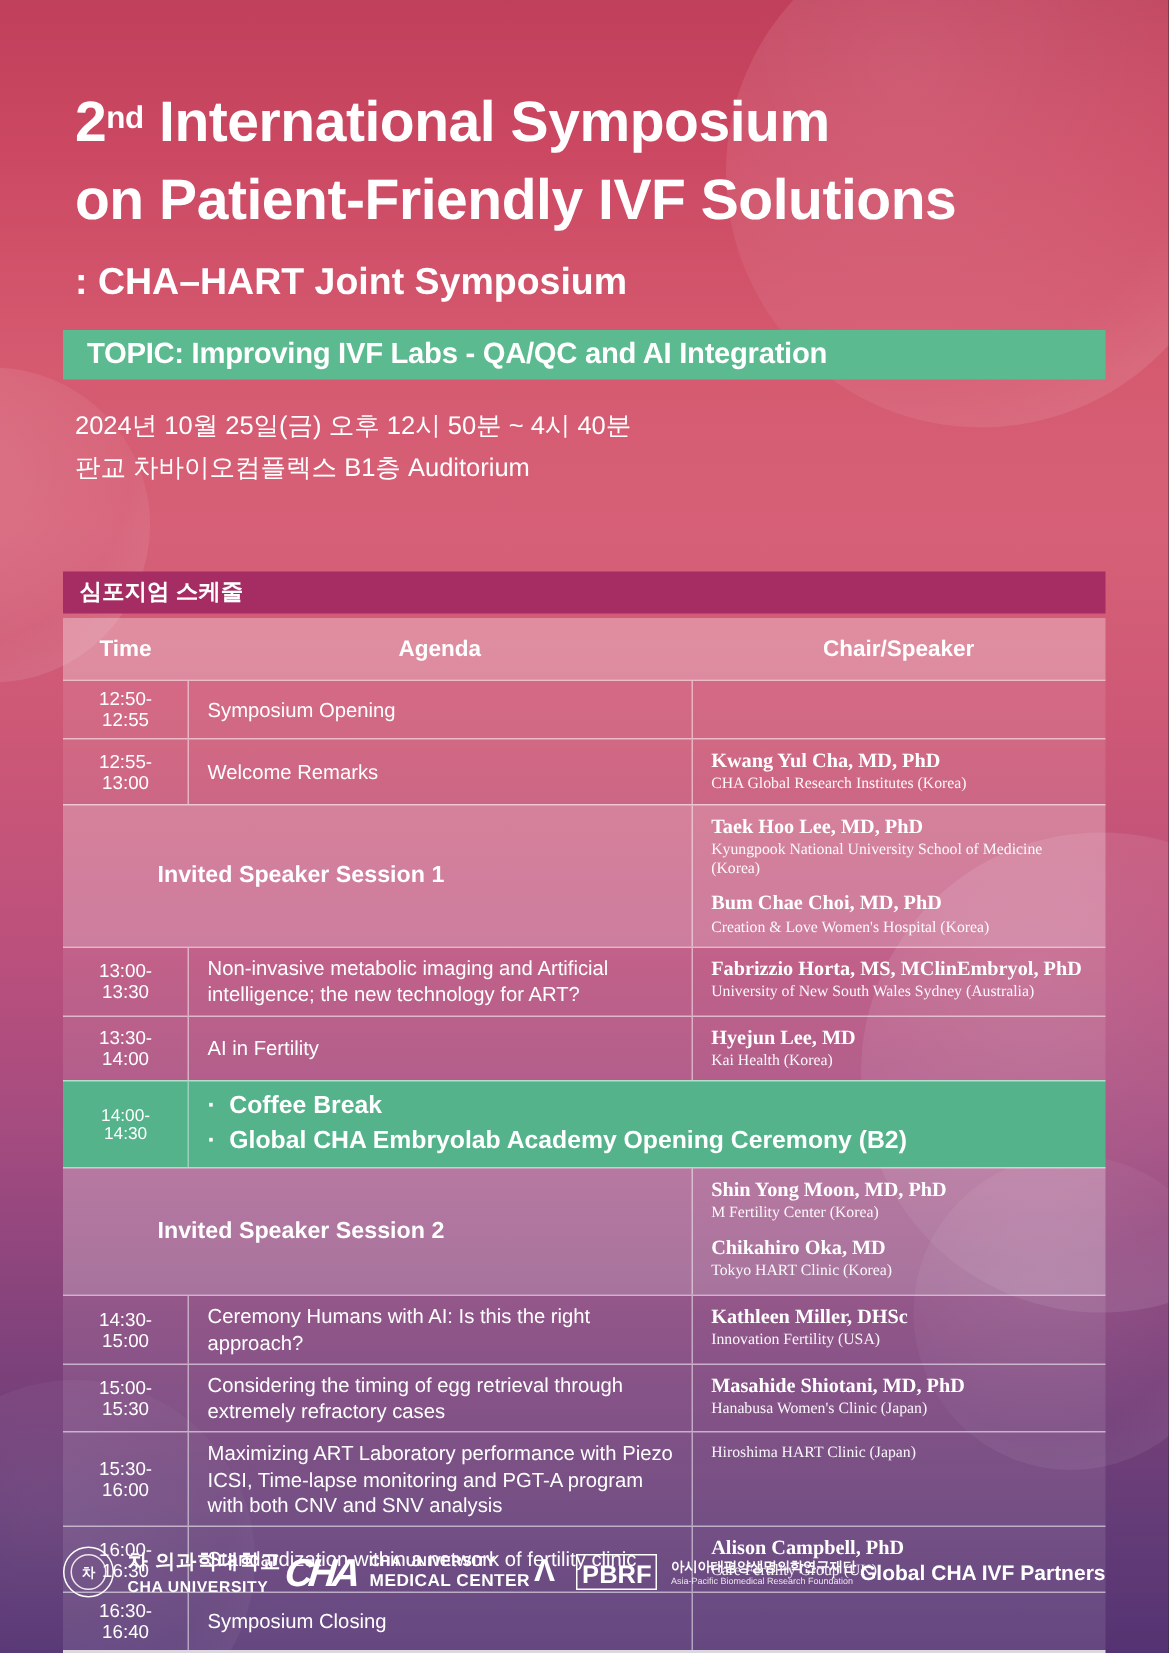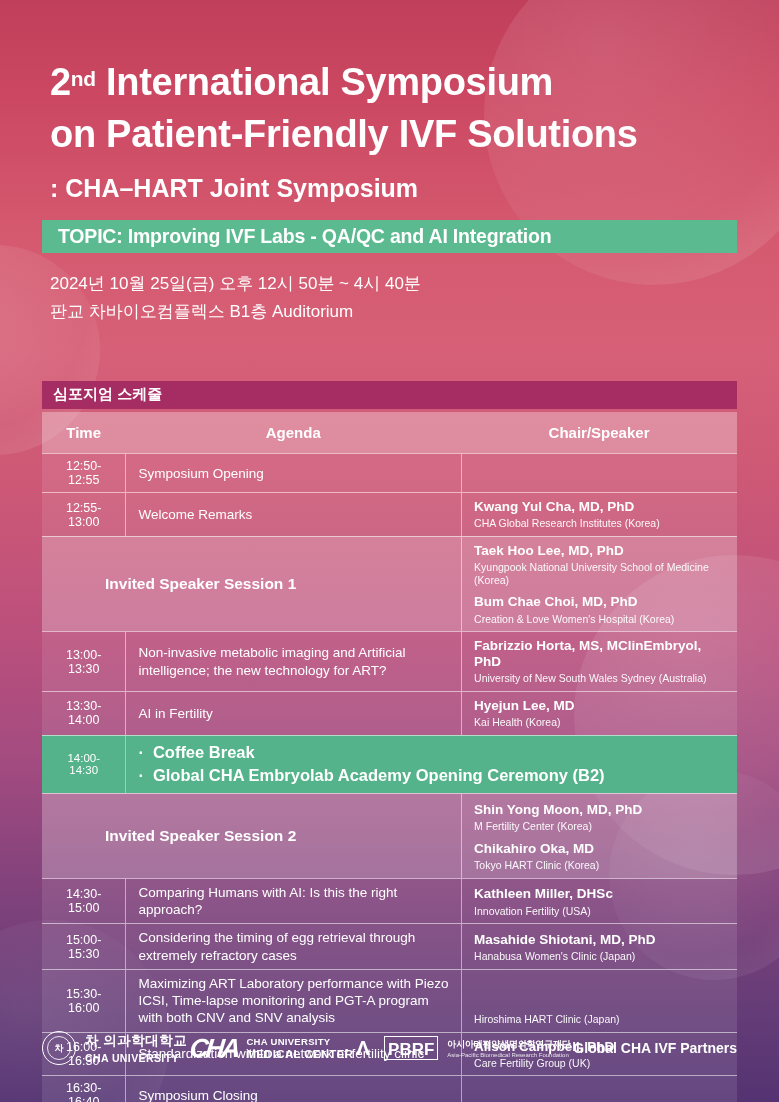--- a/index.html
+++ b/index.html
@@ -36,21 +36,21 @@
   .row{display:flex;background:rgba(255,255,255,0.10);border-top:1px solid rgba(255,255,255,0.55);}
   .row.session{background:rgba(255,255,255,0.26);min-height:74px;}
   .row.session2{min-height:84px;}
   .row.break{background:var(--break_green,#54b38b);min-height:54px;}
   .cell{box-sizing:border-box;}
   .cell.time{flex:0 0 12%;display:flex;align-items:center;justify-content:center;
     font-size:12.5px;padding:5px 18px;text-align:center;}
   .cell.agenda{flex:1;border-left:1px solid rgba(255,255,255,0.5);display:flex;flex-direction:column;
     justify-content:center;padding:5px 12px;font-size:13.5px;line-height:1.28;min-height:37px;}
   .cell.speaker{flex:0 0 39.7%;border-left:1px solid rgba(255,255,255,0.5);display:flex;
-    flex-direction:column;justify-content:flex-end;gap:8px;padding:6px 12px;}
+    flex-direction:column;justify-content:flex-start;gap:8px;padding:6px 12px;font-family:Liberation Serif, serif;}
   .spk-name{font-size:13.5px;font-weight:600;line-height:1.2;}
   .spk-aff{font-size:10.5px;line-height:1.2;margin-top:2px;opacity:0.95;}
   .cell.session-title{flex:1;display:flex;align-items:center;font-size:15.5px;font-weight:bold;
     padding-left:63px;}
   .row.break .cell.time{font-size:11.5px;}
   .cell.break-body{flex:1;border-left:1px solid rgba(255,255,255,0.4);display:flex;flex-direction:column;
     justify-content:center;gap:1px;padding:6px 12px;}
   .break-item{display:flex;gap:9px;font-size:16.5px;font-weight:bold;line-height:1.33;}
   .break-item .bullet{font-weight:bold;}
 
@@ -172,21 +172,21 @@
                 <div class="spk-aff">M Fertility Center (Korea)</div>
               </div>
               <div class="spk">
                 <div class="spk-name">Chikahiro Oka, MD</div>
                 <div class="spk-aff">Tokyo HART Clinic (Korea)</div>
               </div>
             </div>
           </div>
           <div class="row normal">
             <div class="cell time">14:30-15:00</div>
-            <div class="cell agenda">Comparing Humans with AI: Is this the right approach?</div>
+            <div class="cell agenda">Ceremony Humans with AI: Is this the right approach?</div>
             <div class="cell speaker">
               <div class="spk">
                 <div class="spk-name">Kathleen Miller, DHSc</div>
                 <div class="spk-aff">Innovation Fertility (USA)</div>
               </div>
             </div>
           </div>
           <div class="row normal">
             <div class="cell time">15:00-15:30</div>
             <div class="cell agenda">Considering the timing of egg retrieval through extremely refractory cases</div>

